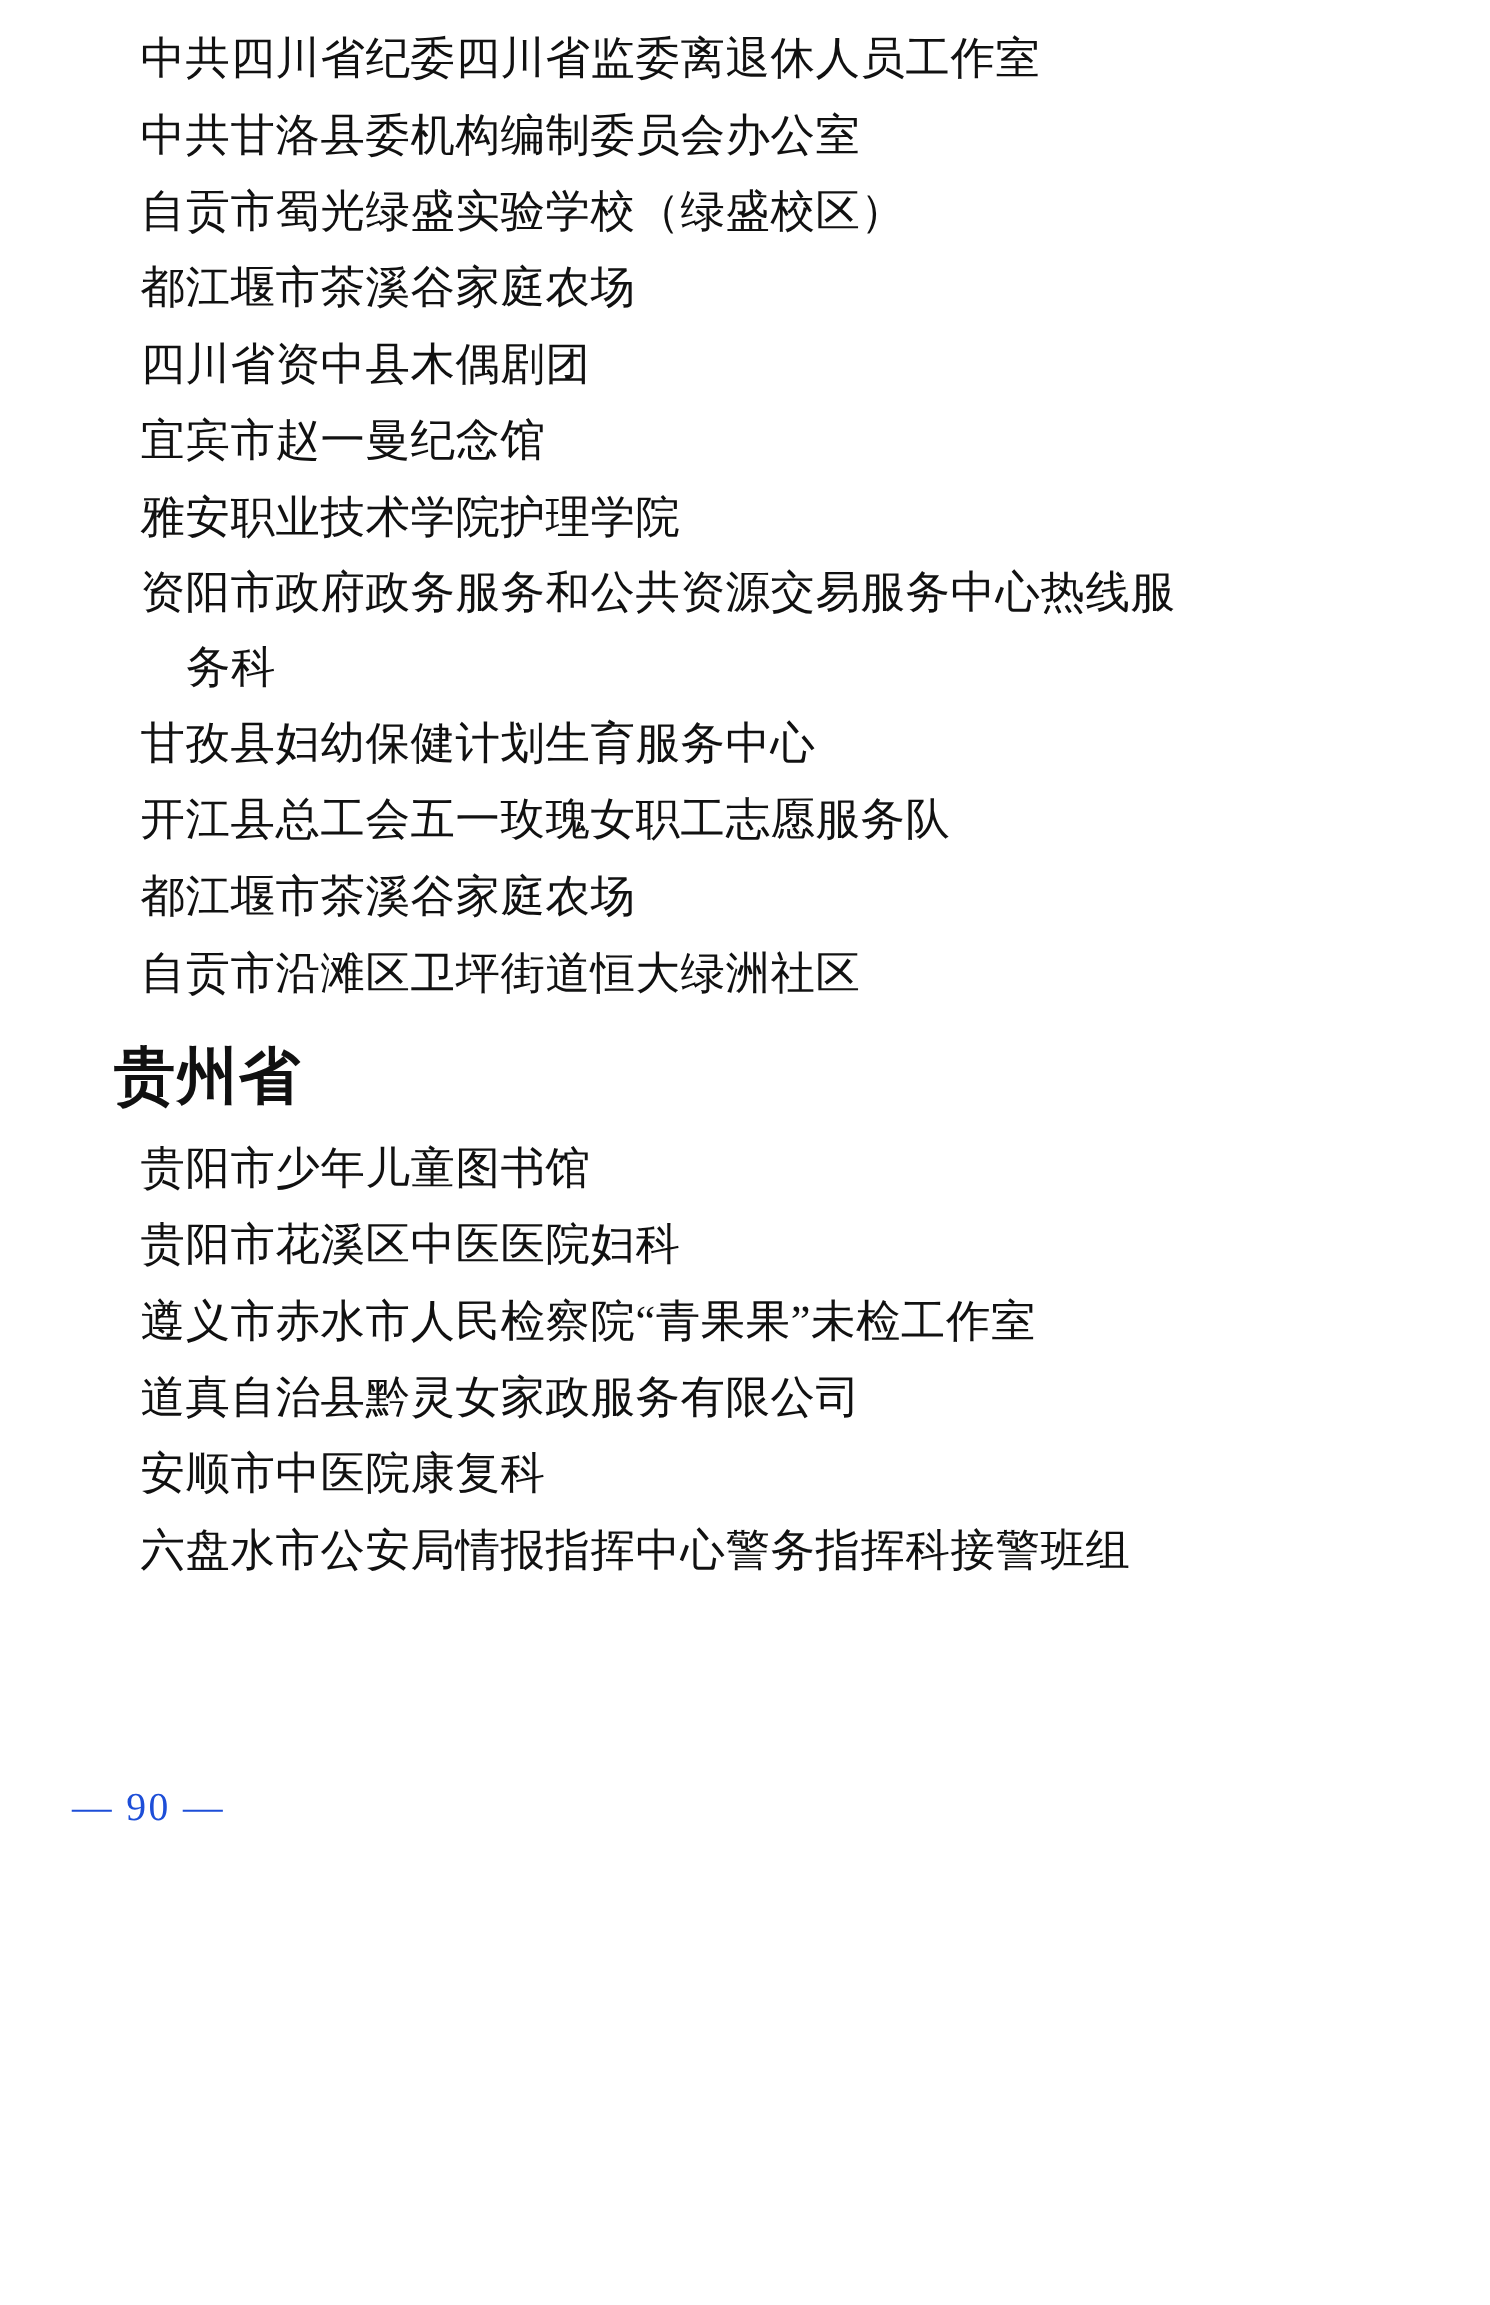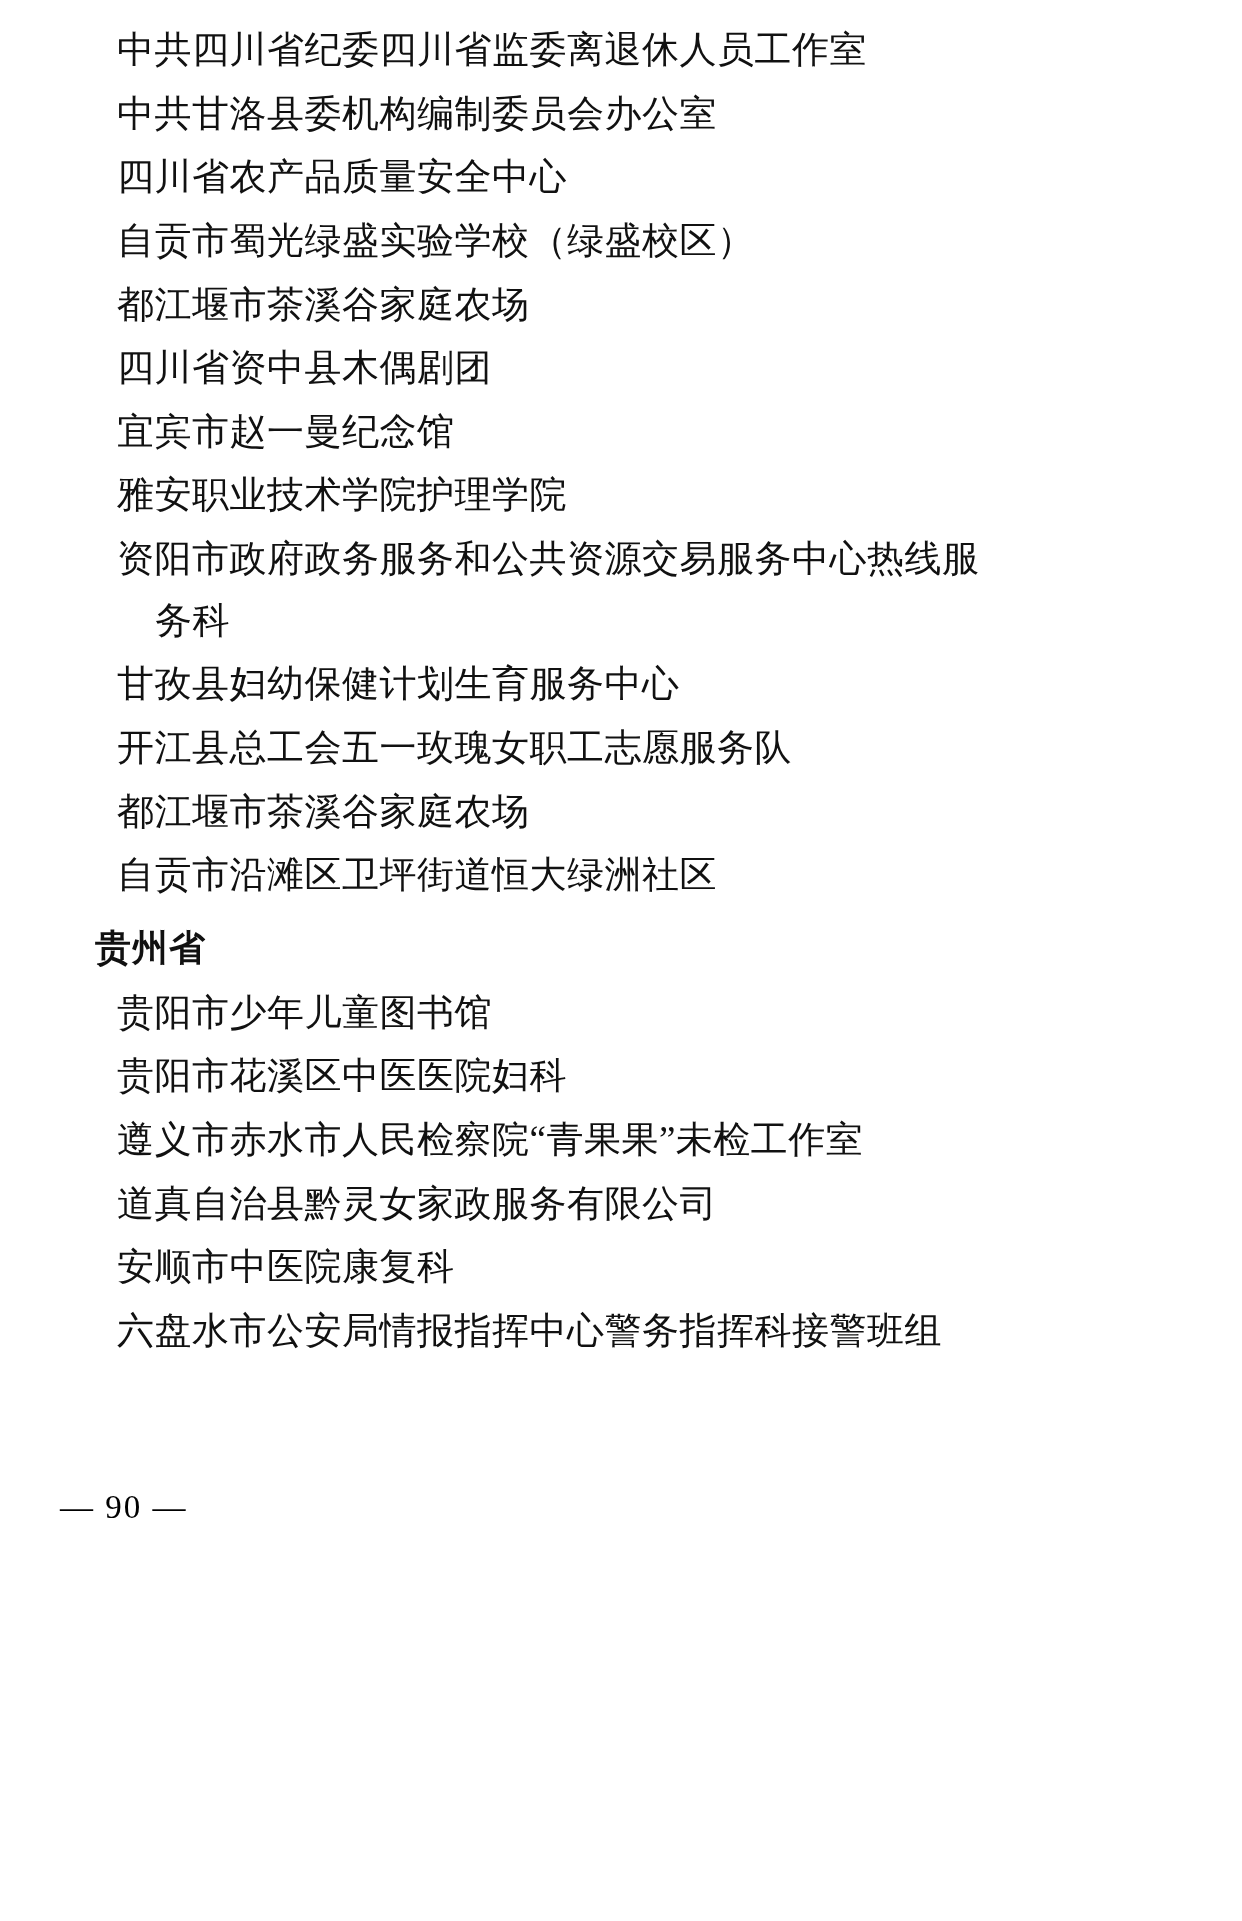--- a/index.html
+++ b/index.html
@@ -34,21 +34,21 @@
   .entry.wrap {
     padding-left: 22px;
     text-indent: 0;
   }
   .entry .cont {
     display: block;
     padding-left: 38px;
     margin-top: -2px;
   }
   .section-heading {
-    font-size: 36px;
+    font-size: 51px;
     line-height: 1.72;
     font-weight: bold;
     font-family: "Liberation Sans", "DejaVu Sans", sans-serif;
     margin: 10px 0 2px 0;
     padding-left: 0;
     letter-spacing: 1px;
   }
   .list-block {
     margin: 0;
     padding: 0;
@@ -56,32 +56,31 @@
   .footer {
     position: absolute;
     left: 0;
     right: 0;
     bottom: 28px;
     text-align: left;
     padding-left: 60px;
     font-size: 33px;
     font-family: "Liberation Serif", "DejaVu Serif", serif;
     letter-spacing: 2px;
-    color: #000000;
+    color: #1d4ed8;
   }
 </style>
 </head>
 <body>
 
 <div class="page">
 
   <div class="list-block">
     <p class="entry">中共四川省纪委四川省监委离退休人员工作室</p>
     <p class="entry">中共甘洛县委机构编制委员会办公室</p>
-    <p class="entry">四川省农产品质量安全中心</p>
     <p class="entry">自贡市蜀光绿盛实验学校（绿盛校区）</p>
     <p class="entry">都江堰市茶溪谷家庭农场</p>
     <p class="entry">四川省资中县木偶剧团</p>
     <p class="entry">宜宾市赵一曼纪念馆</p>
     <p class="entry">雅安职业技术学院护理学院</p>
   </div>
 
   <div class="list-block">
     <p class="entry wrap">
       <span>资阳市政府政务服务和公共资源交易服务中心热线服</span>

